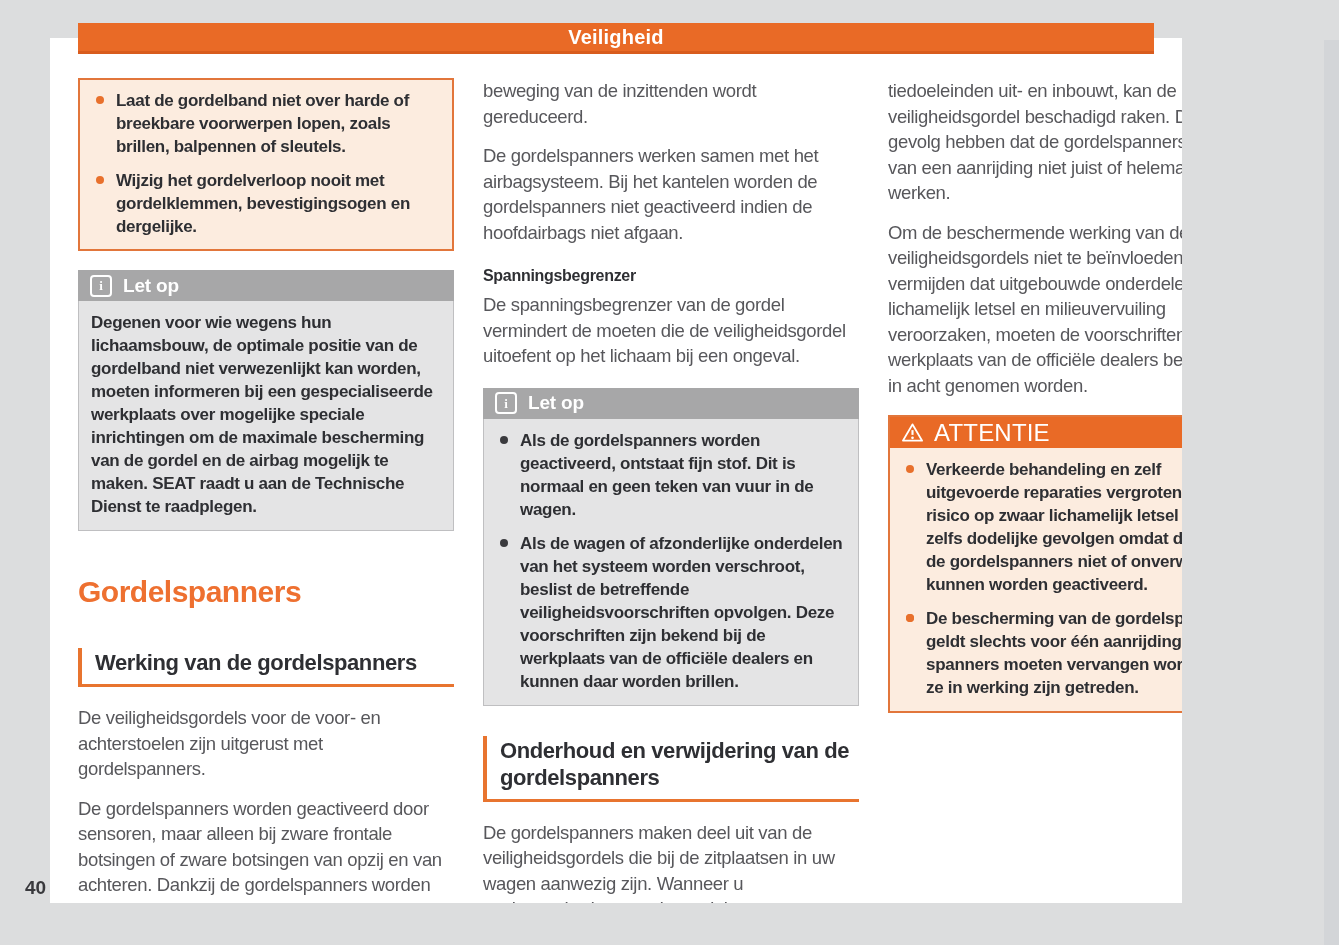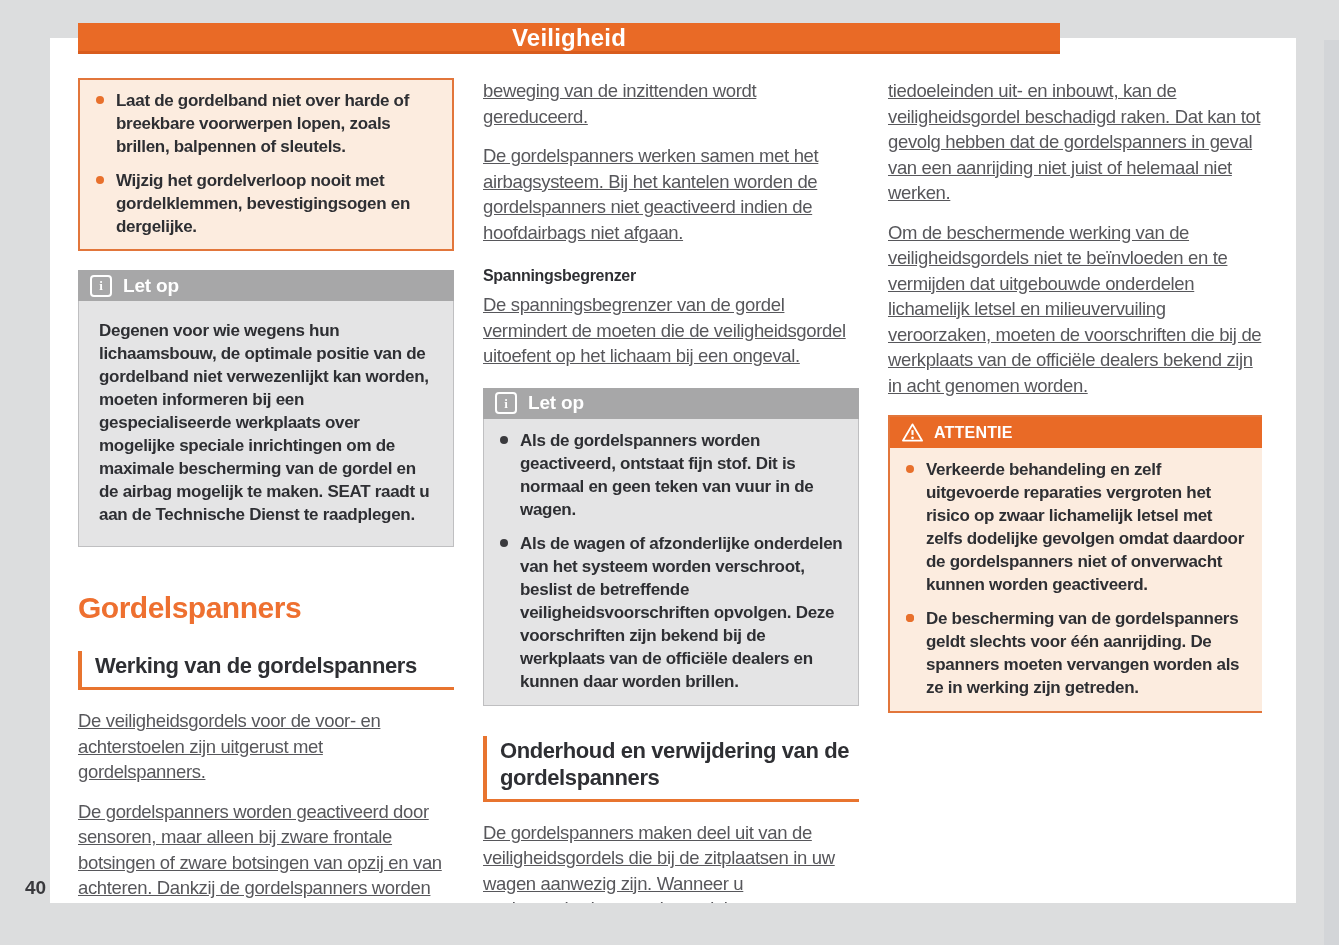--- a/index.html
+++ b/index.html
@@ -9,39 +9,39 @@
   }
   .canvas{
     position:relative;
     width:1339px;height:945px;
     background:#dcddde;
     overflow:hidden;
   }
   .page{
     position:absolute;
     left:50px;top:38px;
-    width:1246px;height:865px;
+    width:1132px;height:865px;
     background:#ffffff;
     overflow:hidden;
   }
   .viewer-edge{
     position:absolute;
     right:0;top:40px;bottom:0;
     width:15px;
     background:#d3d5d8;
   }
   .header-bar{
     position:absolute;
     left:78px;top:23px;
-    width:982px;height:28px;
+    width:1076px;height:28px;
     background:#e96a26;
     border-bottom:3px solid #d85c1e;
     color:#ffffff;
     font-weight:bold;
-    font-size:24px;
+    font-size:20px;
     text-align:center;
     line-height:29px;
     letter-spacing:0.2px;
   }
   .content{
     position:absolute;
     left:28px;top:40px;
     width:1184px;
     bottom:0;
     display:flex;
@@ -50,21 +50,20 @@
   }
   .col{width:376px;flex:0 0 376px;}
 
   
   .para{
     margin:0;
     font-size:18.5px;
     line-height:25.5px;
     letter-spacing:-0.35px;
     color:#57575b;
-    text-decoration:underline;
   }
   .para + .para{margin-top:14px;}
 
   
   .warn-box{
     border:2px solid #e2763b;
     background:#fcecdf;
     padding:9px 12px 11px 12px;
   }
   .box-list{list-style:none;margin:0;padding:0;}
@@ -107,53 +106,53 @@
     display:flex;align-items:center;justify-content:center;
     line-height:1;
   }
   .note-body{
     background:#e4e4e5;
     border:1px solid #bfbfc1;
     border-top:none;
     padding:10px 12px 12px 12px;
   }
   .note-text{
-    margin:8px;
+    margin:0;
     font-weight:bold;
     font-size:17px;
     line-height:23px;
     letter-spacing:-0.3px;
     color:#2e2f33;
   }
 
   
   .attention-box{margin-top:17px;border:2px solid #e2763b;}
   .attention-header{
     background:#e96a26;
     height:31px;
     display:flex;align-items:center;
     padding:0 11px;gap:10px;
     color:#ffffff;
   }
-  .attention-title{font-weight:bold;font-size:16px;letter-spacing:0.2px;}
+  .attention-title{font-weight:normal;font-size:24px;letter-spacing:0.2px;}
   .attention-body{
     background:#fcecdf;
     padding:10px 12px 12px 12px;
   }
 
   
   .section-title{
     margin:44px 0 0 0;
     font-size:30px;
     font-weight:bold;
     letter-spacing:-0.5px;
     color:#ee7030;
   }
   .subheading{
-    margin-top:26px;
+    margin-top:39px;
     border-left:4px solid #e8742f;
     border-bottom:3px solid #e8742f;
     padding:1px 0 8px 13px;
     font-size:22px;
     font-weight:bold;
     line-height:27px;
     letter-spacing:-0.4px;
     color:#2e2f33;
   }
   .plain-heading{

